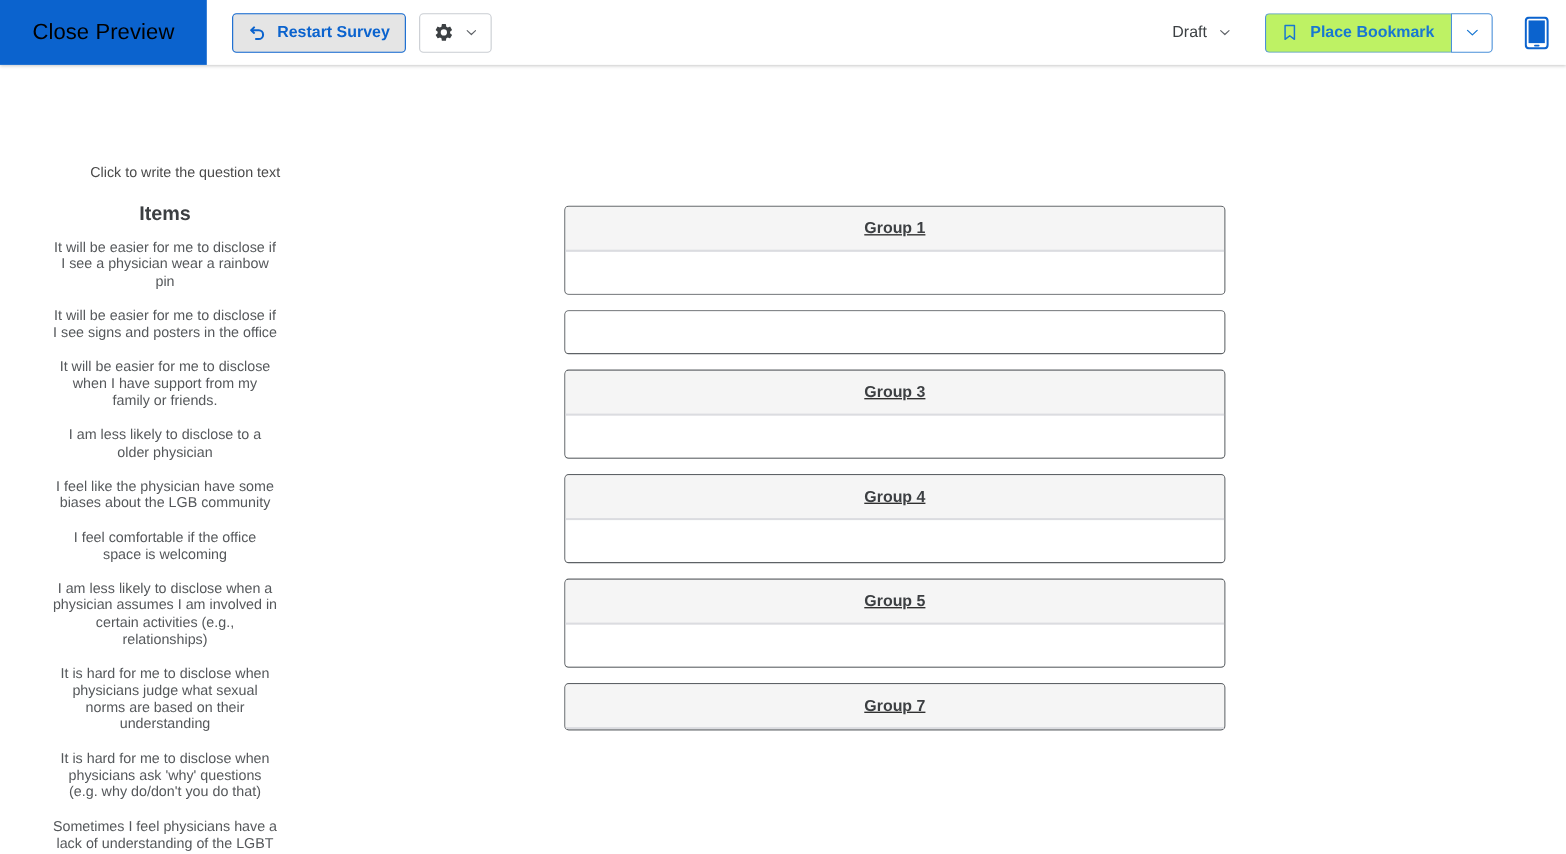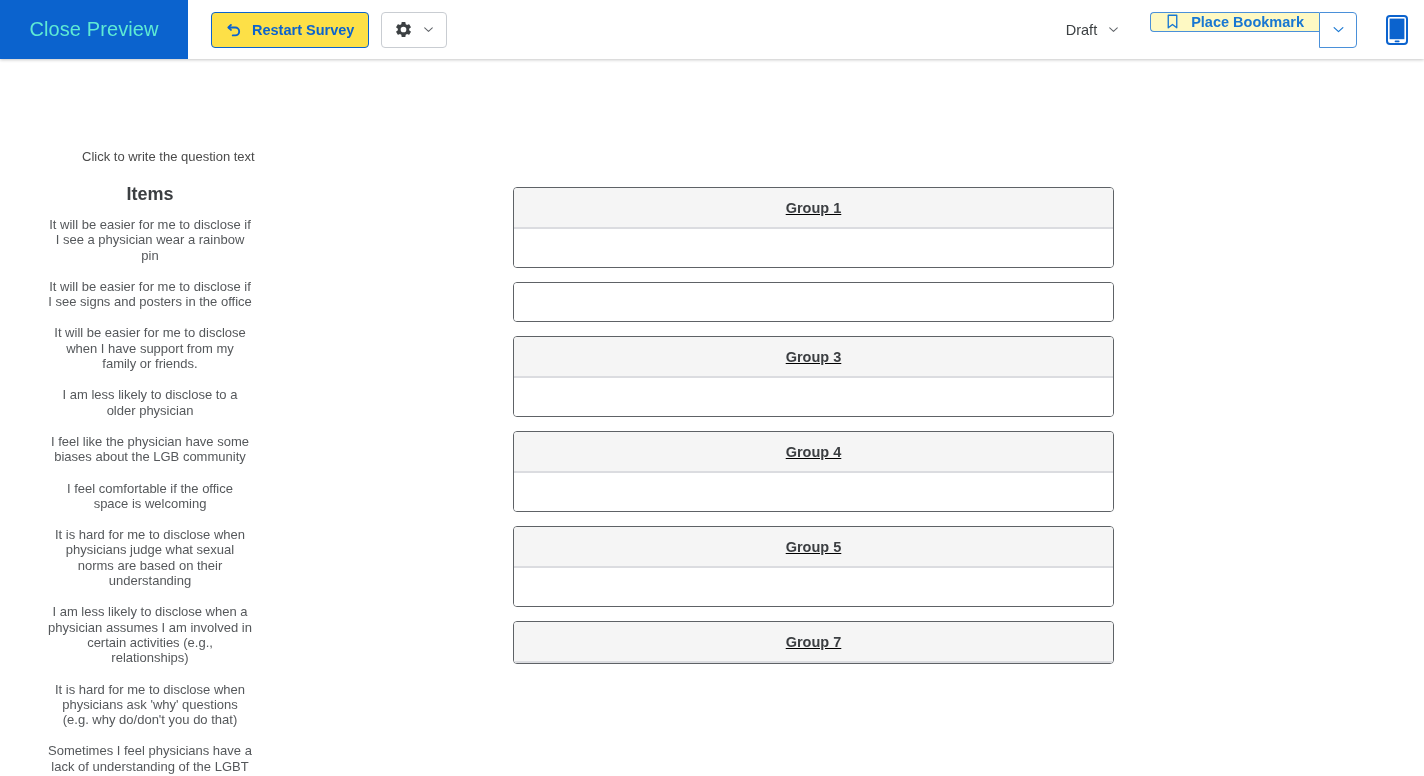--- a/index.html
+++ b/index.html
@@ -22,40 +22,40 @@
     background: #ffffff;
     box-shadow: 0 1px 3px rgba(0,0,0,0.22);
     display: flex;
     align-items: center;
     z-index: 5;
   }
   .close-preview {
     width: 188px;
     height: 59px;
     background: #0b63ce;
-    color: #5eead4;
+    color: #000000;
     display: flex;
     align-items: center;
     justify-content: center;
     font-size: 20px;
     letter-spacing: 0.1px;
     cursor: pointer;
     flex: 0 0 auto;
   }
   .toolbar-left-group {
     display: flex;
     align-items: center;
     gap: 12px;
     margin-left: 23px;
   }
   .btn {
     box-sizing: border-box;
     border: 1px solid #0b63ce;
     border-radius: 4px;
-    background: #fde047;
+    background: #e5e5e5;
     color: #0b63ce;
     font-size: 14.5px;
     font-weight: bold;
     height: 36px;
     display: inline-flex;
     align-items: center;
     padding: 0 14px;
     gap: 9px;
     cursor: pointer;
     white-space: nowrap;
@@ -93,25 +93,25 @@
   .bookmark-group {
     display: inline-flex;
     align-items: stretch;
     margin-right: 25px;
   }
   .bookmark-main {
     box-sizing: border-box;
     border: 1px solid #4a90d9;
     border-right: none;
     border-radius: 4px 0 0 4px;
-    background: #fef9c3;
+    background: #bef264;
     color: #1877d2;
     font-size: 14.5px;
     font-weight: bold;
-    height: 20px;
+    height: 36px;
     display: inline-flex;
     align-items: center;
     padding: 0 15px 0 13px;
     gap: 10px;
     cursor: pointer;
     white-space: nowrap;
     justify-content: space-between;
   }
   .bookmark-caret {
     box-sizing: border-box;
@@ -288,22 +288,22 @@
 
   <div class="items-col">
     <div class="items-heading">Items</div>
     <div id="items-list">
         <div class="item">It will be easier for me to disclose if I see a physician wear a rainbow pin</div>
         <div class="item">It will be easier for me to disclose if I see signs and posters in the office</div>
         <div class="item">It will be easier for me to disclose when I have support from my family or friends.</div>
         <div class="item">I am less likely to disclose to a older physician</div>
         <div class="item">I feel like the physician have some biases about the LGB community</div>
         <div class="item">I feel comfortable if the office space is welcoming</div>
+        <div class="item">I am less likely to disclose when a physician assumes I am involved in certain activities (e.g., relationships)</div>
         <div class="item">It is hard for me to disclose when physicians judge what sexual norms are based on their understanding</div>
-        <div class="item">I am less likely to disclose when a physician assumes I am involved in certain activities (e.g., relationships)</div>
         <div class="item">It is hard for me to disclose when physicians ask 'why' questions (e.g. why do/don't you do that)</div>
         <div class="item">Sometimes I feel physicians have a lack of understanding of the LGBT community</div>
       </div>
   </div>
 
   <div class="groups-col" id="groups-list">
       <div class="group-box">
         <div class="group-header">Group 1</div>
         <div class="group-body"></div>
       </div>

